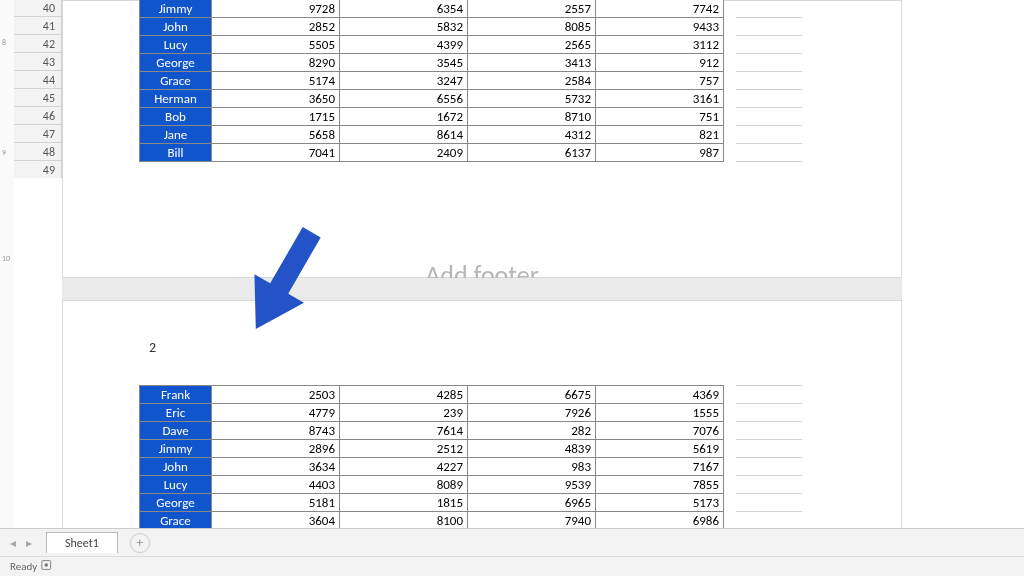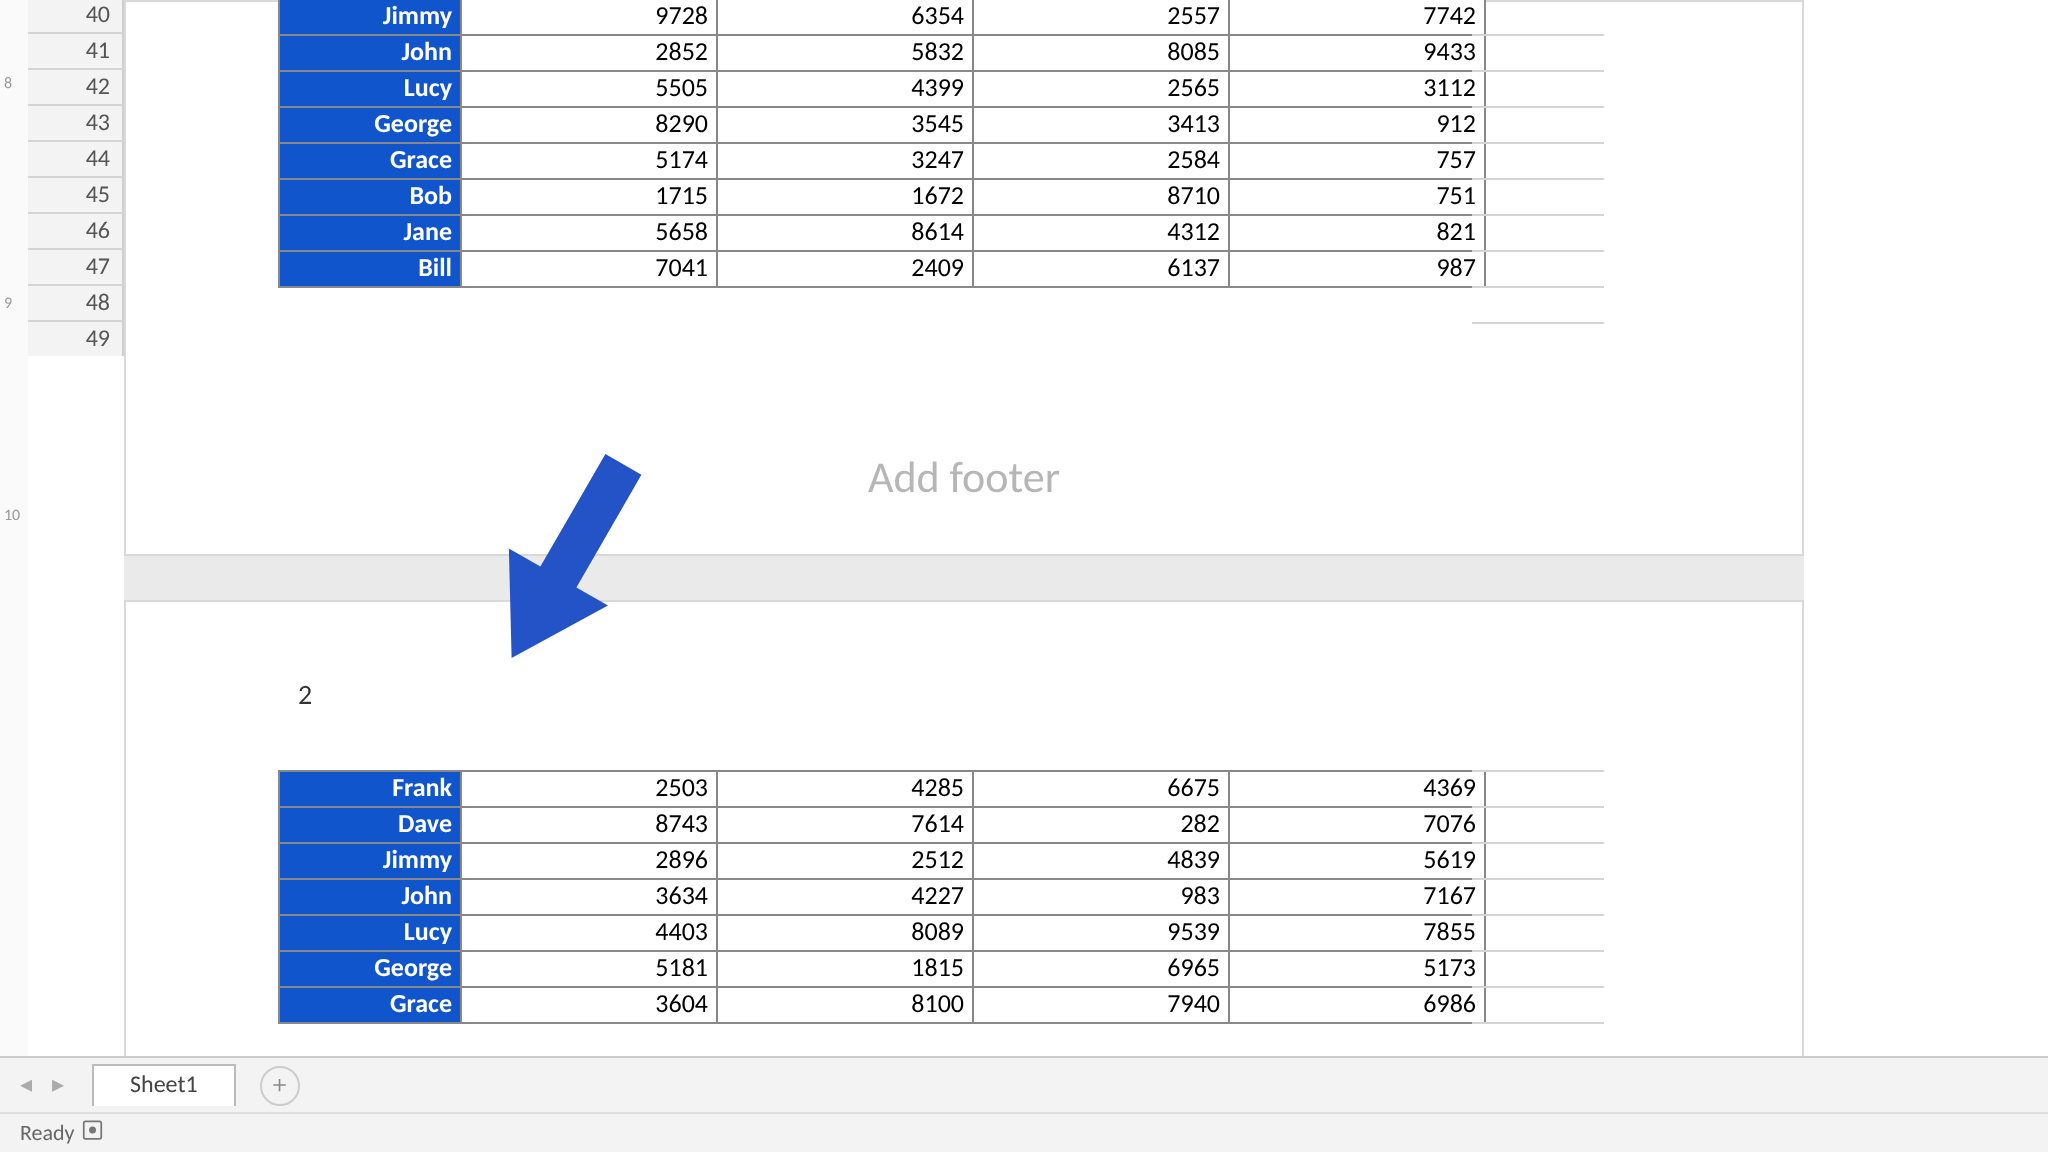--- a/index.html
+++ b/index.html
@@ -20,28 +20,28 @@
   
   .page { position: absolute; left: 0; right: 110px; background: #fff; border: 1px solid #d9d9d9; }
   .page.p1 { top: 0; height: 278px; }
   .page-gap { position: absolute; left: 0; right: 110px; top: 278px; height: 22px; background: #eaeaea; }
   .page.p2 { top: 300px; height: 230px; }
 
   
   .table-wrap { position: absolute; left: 76px; top: 0; }
   .table { border-collapse: collapse; }
   .table td { border: 1px solid #888; height: 18px; line-height: 17px; padding: 0 4px; font-size: 13px; }
-  .nm { width: 91px; background:#1155cc; color:#fff; font-weight:bold; text-align:right; border-color:#0a3f96;}
+  .nm { width: 72px; background:#1155cc; color:#fff; font-weight:normal; text-align:center; border-color:#0a3f96;}
   .v  { width: 128px; text-align: right; background:#fff; }
 
   
   .extra-col { position:absolute; top:0; width:66px; }
   .extra-cell { height:18px; border-top:1px solid #d4d4d4; }
 
-  .footer-txt { position:absolute; left:0; right:110px; text-align:center; font-size:22px; color:#b6b6b6; }
+  .footer-txt { position:absolute; left:0; right:110px; text-align:center; font-size:26px; color:#b6b6b6;margin-top:34px; }
   .header-num { position:absolute; font-size:14px; color:#333; }
 
   
   .arrow { position: absolute; left: 160px; top: 210px; width: 130px; height: 130px; pointer-events: none; z-index: 5;}
   .arrow svg { width: 100%; height: 100%; }
 
   
   .tabbar { position:absolute; left:0; right:0; bottom:20px; height:28px; background:#f3f3f3; border-top:1px solid #ccc; display:flex; align-items:center; font-size:12px; color:#444; }
   .tab-nav { display:flex; gap:2px; padding:0 6px; }
   .tab-nav span { width:14px; text-align:center; color:#aaa; }
@@ -112,20 +112,27 @@
                 <td class="v">912</td>
               </tr>
               <tr>
                 <td class="nm">Grace</td>
                 <td class="v">5174</td>
                 <td class="v">3247</td>
                 <td class="v">2584</td>
                 <td class="v">757</td>
               </tr>
               <tr>
+                <td class="nm">Herman</td>
+                <td class="v">3650</td>
+                <td class="v">6556</td>
+                <td class="v">5732</td>
+                <td class="v">3161</td>
+              </tr>
+              <tr>
                 <td class="nm">Bob</td>
                 <td class="v">1715</td>
                 <td class="v">1672</td>
                 <td class="v">8710</td>
                 <td class="v">751</td>
               </tr>
               <tr>
                 <td class="nm">Jane</td>
                 <td class="v">5658</td>
                 <td class="v">8614</td>
@@ -163,20 +170,27 @@
       <div class="header-num" style="left:86px; top:38px">2</div>
       <div class="table-wrap" style="top:84px">
         <table class="table">
           <tbody id="tbl-bot">
               <tr>
                 <td class="nm">Frank</td>
                 <td class="v">2503</td>
                 <td class="v">4285</td>
                 <td class="v">6675</td>
                 <td class="v">4369</td>
+              </tr>
+              <tr>
+                <td class="nm">Eric</td>
+                <td class="v">4779</td>
+                <td class="v">239</td>
+                <td class="v">7926</td>
+                <td class="v">1555</td>
               </tr>
               <tr>
                 <td class="nm">Dave</td>
                 <td class="v">8743</td>
                 <td class="v">7614</td>
                 <td class="v">282</td>
                 <td class="v">7076</td>
               </tr>
               <tr>
                 <td class="nm">Jimmy</td>

